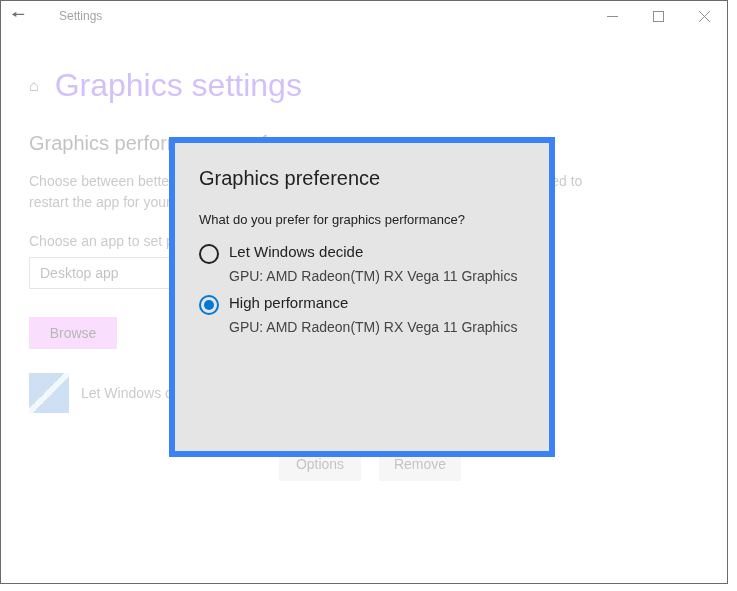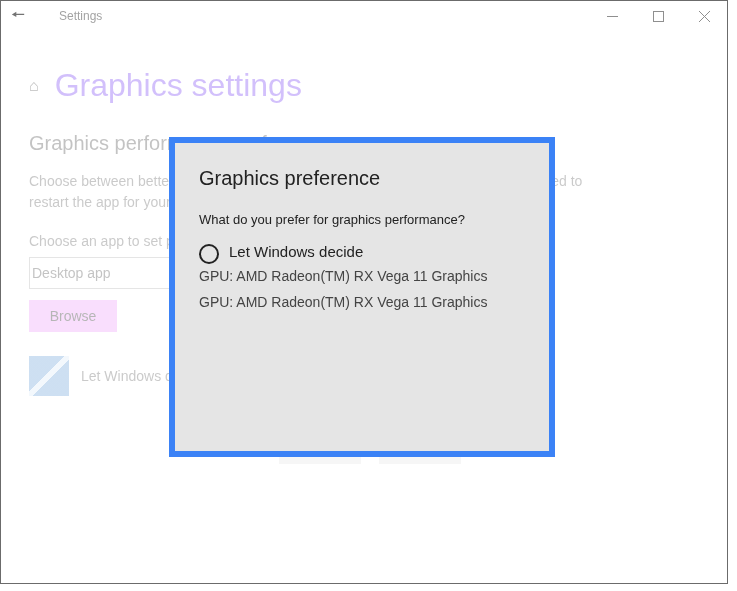--- a/index.html
+++ b/index.html
@@ -16,21 +16,21 @@
 
   .content { padding: 10px 28px 20px 28px; }
   .page-header { display: flex; align-items: center; gap: 16px; margin-top: 26px; margin-bottom: 28px; }
   .home-icon { font-size: 16px; color: #555; }
   .page-title { font-size: 32px; font-weight: 300; color: #8b5cf6; }
 
   .section-title { font-size: 20px; font-weight: 400; color: #666; margin-bottom: 16px; }
   .desc { font-size: 14px; color: #777; line-height: 1.5; max-width: 560px; margin-bottom: 20px; }
   .chooser-label { font-size: 14px; color: #777; margin-bottom: 8px; }
 
-  .dropdown { width: 260px; height: 32px; border: 1px solid #bbb; display: flex; align-items: center; padding: 0 2px; color: #666; font-size: 14px; margin-bottom: 11px; justify-content: space-between; }
+  .dropdown { width: 260px; height: 32px; border: 1px solid #bbb; display: flex; align-items: center; padding: 0 10px; color: #666; font-size: 14px; margin-bottom: 28px; justify-content: space-between; }
   .dropdown .chev { font-size: 12px; color: #555; }
 
   .btn-small { width: 88px; height: 32px; background: #f0abfc; border: none; font-size: 14px; color: #444; display: inline-flex; align-items: center; justify-content: center; }
 
   .app-row { display: flex; align-items: center; gap: 12px; margin-top: 24px; }
   .app-thumb { width: 40px; height: 40px; background: linear-gradient(135deg, #2c77c9 45%, #cfe3f6 45%, #cfe3f6 55%, #2c77c9 55%); opacity: .6; }
   .app-text { font-size: 14px; color: #777; }
 
   .buttons-row { display: flex; gap: 18px; margin-left: 250px; margin-top: 34px; }
   .btn-med { width: 82px; height: 34px; background: #e8e8e8; border: none; font-size: 14px; color: #666; }
@@ -39,21 +39,21 @@
 
   .dialog { position: absolute; left: 168px; top: 136px; width: 386px; height: 320px; background: #e5e5e5; border: 6px solid #3b82f6; padding: 24px 24px 16px 24px; }
   .dialog-title { font-size: 20px; font-weight: 400; color: #222; margin-bottom: 22px; }
   .dialog-question { font-size: 13px; color: #222; margin-bottom: 16px; }
 
   .radio-row { display: flex; align-items: flex-start; gap: 10px; margin-bottom: 4px; cursor: pointer; }
   .radio { width: 20px; height: 20px; border: 2px solid #222; border-radius: 50%; flex-shrink: 0; display: flex; align-items: center; justify-content: center; margin-top: 1px; }
   .radio.selected { border-color: #0078d4; }
   .radio.selected::after { content: ""; width: 10px; height: 10px; background: #0078d4; border-radius: 50%; }
   .radio-label { font-size: 15px; color: #222; }
-  .radio-sub { font-size: 14px; color: #444; margin-top: 2px; margin-bottom: 10px; }
+  .radio-sub { font-size: 14px; color: #444; margin-left: 30px; margin-top: 2px; margin-bottom: 10px; }
   .radio-group > .radio-row + .radio-row,
   .radio-group > .radio-sub + .radio-row { margin-top: 8px; }
 
   .dialog-buttons { display: flex; gap: 8px; margin-top: 18px; }
   .dlg-btn { flex: 1; height: 32px; background: #cfcfcf; border: none; font-size: 15px; color: #222; }
 
   .faded { opacity: .7; }
 </style>
 </head>
 <body>
@@ -118,18 +118,22 @@
     <div class="dialog-question">What do you prefer for graphics performance?</div>
 
     <div class="radio-group">
       <div class="radio-row">
         <div class="radio"></div>
         <span class="radio-label">Let Windows decide</span>
       </div>
 
       <div class="radio-sub">GPU: AMD Radeon(TM) RX Vega 11 Graphics</div>
 
+      <div class="radio-row">
+        <div class="radio selected"></div>
+        <span class="radio-label">High performance</span>
+      </div>
       <div class="radio-sub">GPU: AMD Radeon(TM) RX Vega 11 Graphics</div>
     </div>
 
   </div>
 
 </div>
 
 </body></html>

